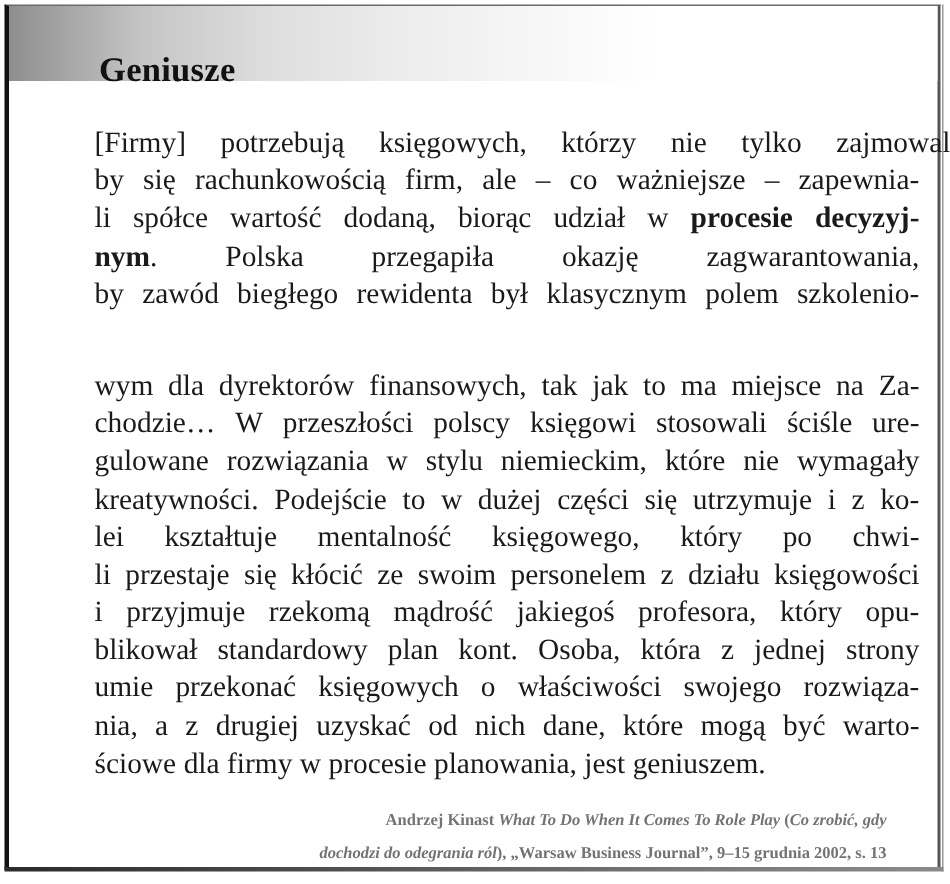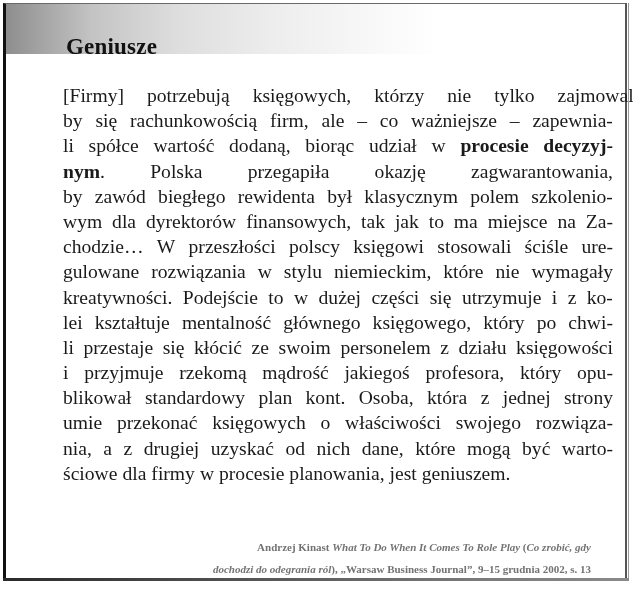--- a/index.html
+++ b/index.html
@@ -143,21 +143,21 @@
       <div class="jline" style="height: 25.2px; line-height: 25.2px;">
         <span><span>by</span></span>
         <span><span>zawód</span></span>
         <span><span>biegłego</span></span>
         <span><span>rewidenta</span></span>
         <span><span>był</span></span>
         <span><span>klasycznym</span></span>
         <span><span>polem</span></span>
         <span><span>szkolenio-</span></span>
       </div>
-      <div class="jline" style="height: 25.2px; line-height: 25.2px;">
+      <div class="jline" style="height: 25.2px; line-height: 25.2px; margin-top: 36px;">
         <span><span>wym</span></span>
         <span><span>dla</span></span>
         <span><span>dyrektorów</span></span>
         <span><span>finansowych,</span></span>
         <span><span>tak</span></span>
         <span><span>jak</span></span>
         <span><span>to</span></span>
         <span><span>ma</span></span>
         <span><span>miejsce</span></span>
         <span><span>na</span></span>
@@ -193,21 +193,20 @@
         <span><span>się</span></span>
         <span><span>utrzymuje</span></span>
         <span><span>i</span></span>
         <span><span>z</span></span>
         <span><span>ko-</span></span>
       </div>
       <div class="jline" style="height: 25.2px; line-height: 25.2px;">
         <span><span>lei</span></span>
         <span><span>kształtuje</span></span>
         <span><span>mentalność</span></span>
-        <span><span>głównego</span></span>
         <span><span>księgowego,</span></span>
         <span><span>który</span></span>
         <span><span>po</span></span>
         <span><span>chwi-</span></span>
       </div>
       <div class="jline" style="height: 25.2px; line-height: 25.2px;">
         <span><span>li</span></span>
         <span><span>przestaje</span></span>
         <span><span>się</span></span>
         <span><span>kłócić</span></span>

